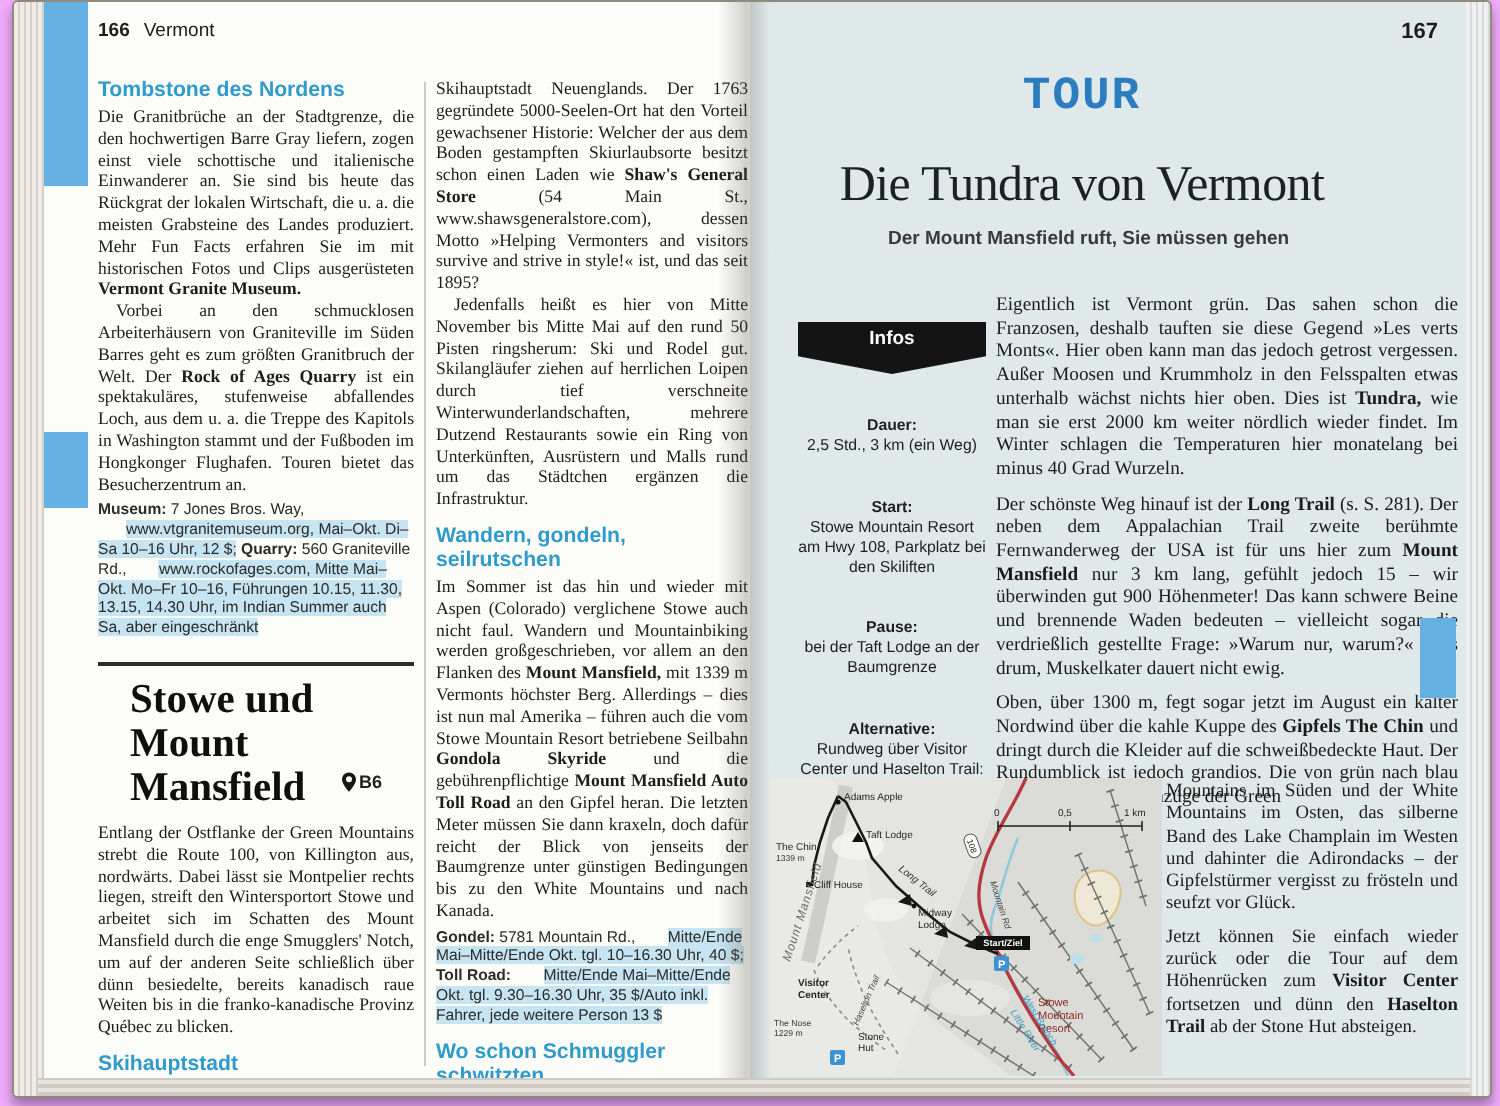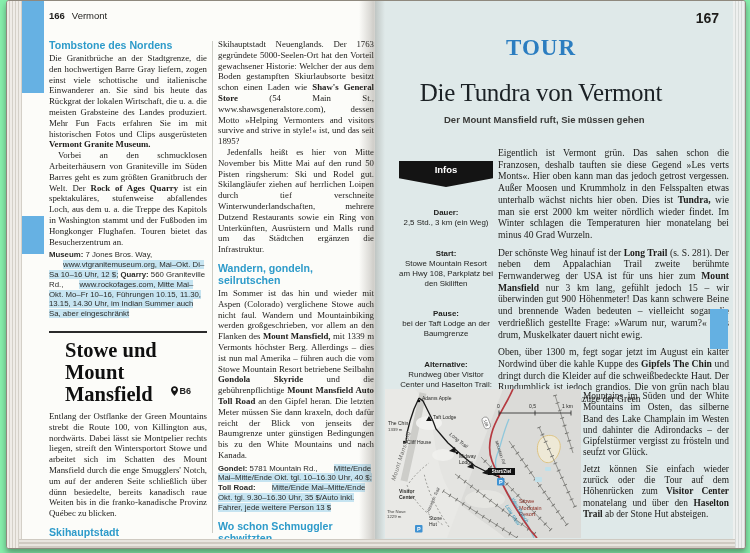--- a/index.html
+++ b/index.html
@@ -1,16 +1,16 @@
 <!DOCTYPE html>
 <html><head>
 <meta charset="utf-8">
 <style>
   html,body{margin:0;padding:0;background:#f1f0ed;}
-  .stage{position:relative;width:750px;height:553px;background:#86efac;overflow:hidden;
+  .stage{position:relative;width:750px;height:553px;background:#f0abfc;overflow:hidden;
          font-family:"Liberation Sans",sans-serif;color:#1d1c1a;}
   .book{position:absolute;left:6px;top:0;width:738px;height:547px;background:#efede8;
         border:1px solid #8f897e;border-radius:3px;box-shadow:0 4px 6px rgba(0,0,0,.35);overflow:hidden;}
   .edge-left{position:absolute;left:0;top:0;bottom:0;width:15px;
              background:repeating-linear-gradient(90deg,#efece7 0 2px,#d4d0c8 2px 3px);}
   .edge-right{position:absolute;right:0;top:0;bottom:0;width:12px;
               background:repeating-linear-gradient(90deg,#eef0ef 0 2px,#d6dad8 2px 3px);}
   .edge-bottom{position:absolute;left:12px;right:10px;bottom:0;height:9px;
                background:repeating-linear-gradient(0deg,#cfcac2 0 2px,#e8e5df 2px 4px);}
   .page-left{position:absolute;left:15px;top:0;width:353px;height:538px;background:#fcfcf9;overflow:hidden;}
@@ -35,23 +35,23 @@
   .svc{font-size:7.8px;line-height:9.8px;margin:3px 0 0;color:#2b2b29;text-align:left;}
   .b{font-weight:bold;}
   .hl{background:#c6e4f1;margin-left:14px;}
   .rule{height:2px;background:#2b2b2b;margin:12px 0 0;}
   .headline{font-family:"Liberation Serif",serif;font-size:20.5px;line-height:22px;font-weight:bold;
             color:#0f0f0f;margin:6px 16px 6px;position:relative;}
   .mapref{position:absolute;right:0;bottom:3px;font-family:"Liberation Sans",sans-serif;
           font-size:9px;font-weight:bold;color:#222;display:flex;align-items:center;gap:1px;}
   .pin{width:7px;height:10px;}
   
-  .pg-num-r{position:absolute;right:14px;top:9px;font-size:14px;font-weight:bold;}
+  .pg-num-r{position:absolute;right:14px;top:9px;font-size:11px;font-weight:bold;}
   .tour-head{position:absolute;left:20px;top:34px;width:292px;text-align:center;}
-  .kicker{font-family:Liberation Serif, serif;font-size:23px;font-weight:bold;color:#2b7dc0;letter-spacing:1px;}
+  .kicker{font-family:Liberation Mono, monospace;font-size:23px;font-weight:bold;color:#2b7dc0;letter-spacing:1px;}
   .tour-title{font-family:"Liberation Serif",serif;font-size:25px;color:#1b2125;margin-top:18px;letter-spacing:-0.3px;}
   .subtitle{position:absolute;left:69px;top:113px;font-size:9.5px;font-weight:bold;color:#3a3a38;}
   .infobox{position:absolute;left:24px;top:160px;width:94px;text-align:center;}
   .banner{height:26px;background:#141414;color:#fff;font-size:9.5px;font-weight:bold;line-height:18px;
           clip-path:polygon(0 0,100% 0,100% 66%,50% 100%,0 66%);}
   .ib-item{margin-top:21px;font-size:7.9px;line-height:9.9px;color:#1f1f1d;}
   .ib-label{font-weight:bold;}
   .ib-pin{width:6px;height:9px;vertical-align:-1px;margin:0 1px;}
   .rp-body-a{position:absolute;left:123px;top:146px;width:231px;}
   .rp-body-a p{font-family:"Liberation Serif",serif;font-size:9.6px;line-height:11.7px;
@@ -146,21 +146,21 @@
         </div>
       </div>
 
       <div class="rp-body-a">
         <p><span>Eigentlich ist Vermont grün. Das sahen schon die Franzosen, deshalb tauften sie diese Gegend »Les verts Monts«. Hier oben kann man das jedoch getrost vergessen. Außer Moosen und Krummholz in den Felsspalten etwas unterhalb wächst nichts hier oben. Dies ist </span><span class="b">Tundra,</span><span> wie man sie erst 2000 km weiter nördlich wieder findet. Im Winter schlagen die Temperaturen hier monatelang bei minus 40 Grad Wurzeln.</span></p>
         <p><span>Der schönste Weg hinauf ist der </span><span class="b">Long Trail</span><span> (s. S. 281). Der neben dem Appalachian Trail zweite berühmte Fernwanderweg der USA ist für uns hier zum </span><span class="b">Mount Mansfield</span><span> nur 3 km lang, gefühlt jedoch 15 – wir überwinden gut 900 Höhenmeter! Das kann schwere Beine und brennende Waden bedeuten – vielleicht sogar die verdrießlich gestellte Frage: »Warum nur, warum?« Sei's drum, Muskelkater dauert nicht ewig.</span></p>
         <p><span>Oben, über 1300 m, fegt sogar jetzt im August ein kalter Nordwind über die kahle Kuppe des </span><span class="b">Gipfels The Chin</span><span> und dringt durch die Kleider auf die schweißbedeckte Haut. Der Rundumblick ist jedoch grandios. Die von grün nach blau changierenden Höhenzüge der Green</span></p>
       </div>
       <div class="rp-body-b">
         <p><span>Mountains im Süden und der White Mountains im Osten, das silberne Band des Lake Champlain im Westen und dahinter die Adirondacks – der Gipfelstürmer vergisst zu frösteln und seufzt vor Glück.</span></p>
-        <p><span>Jetzt können Sie einfach wieder zurück oder die Tour auf dem Höhenrücken zum </span><span class="b">Visitor Center</span><span> monatelang und über den </span><span class="b">Haselton Trail</span><span> ab der Stone Hut absteigen.</span></p>
+        <p><span>Jetzt können Sie einfach wieder zurück oder die Tour auf dem Höhenrücken zum </span><span class="b">Visitor Center</span><span> fortsetzen und dünn den </span><span class="b">Haselton Trail</span><span> ab der Stone Hut absteigen.</span></p>
       </div>
 
       <div class="map">
         <svg viewBox="0 0 196 149">
           <rect width="196" height="149" fill="#dbdbd8"></rect>
           <path d="M0 0 L118 0 L62 149 L0 149 Z" fill="#e4e4e1"></path>
           <path d="M30 0 C58 32 42 78 72 112 C86 126 108 138 120 149 L0 149 L0 0 Z" fill="#ebebe8" opacity="0.65"></path>
           <path d="M38 4 C32 32 26 62 19 92" stroke="#c6c6c2" stroke-width="7" fill="none" opacity="0.8"></path>
           <ellipse cx="44" cy="34" rx="13" ry="7" fill="#f3f3f1" opacity="0.9"></ellipse>
           <ellipse cx="58" cy="66" rx="11" ry="6" fill="#f1f1ef" opacity="0.8"></ellipse>

